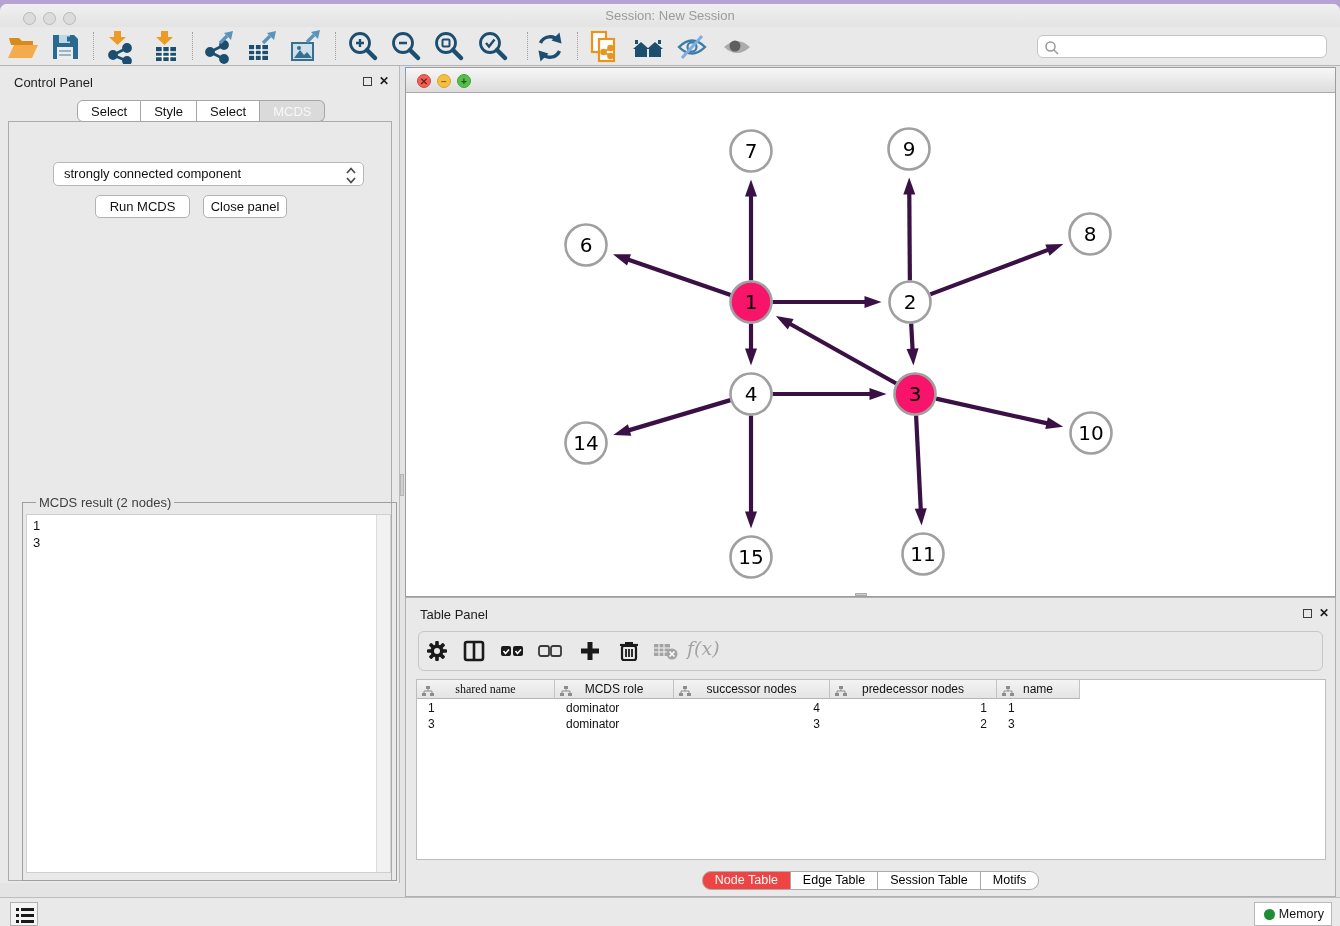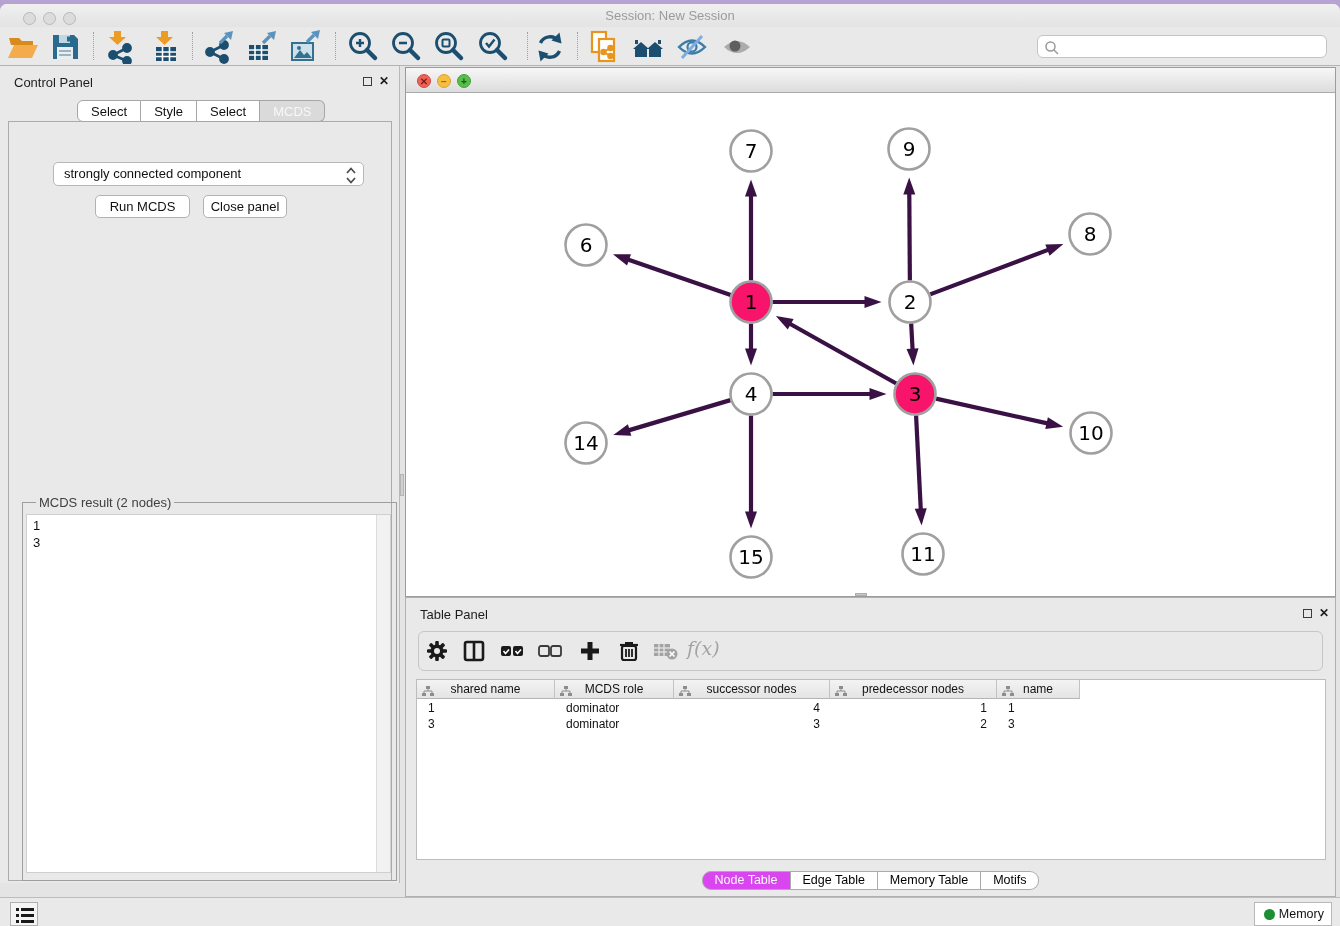--- a/index.html
+++ b/index.html
@@ -50,21 +50,21 @@
 .tb-table { position:absolute; left:10px; top:81px; width:910px; height:181px; background:#fff; border:1px solid #bdbdbd; }
 .thead { position:absolute; left:0; top:0; height:19px; width:100%; }
 .th { position:absolute; top:0; height:19px; background:linear-gradient(#f3f3f3,#e4e4e4); border-right:1px solid #c3c3c3; border-bottom:1px solid #b5b5b5; font-size:12px; color:#111; text-align:center; line-height:18px; }
 .th .sorticon { position:absolute; left:5px; top:4px; }
 .trow { position:absolute; left:0; width:100%; height:16px; }
 .td { position:absolute; font-size:12px; color:#111; height:16px; line-height:16px; }
 .tp-tabs { position:absolute; left:0; right:0; top:273px; display:flex; justify-content:center; }
 .tp-tab { height:19px; background:#fff; border:1px solid #ababab; border-left:none; font-size:12.5px; color:#000000; padding:0 12px; line-height:17px; }
 .tp-tab:first-child { border-left:1px solid #ababab; border-radius:9px 0 0 9px; }
 .tp-tab:last-child { border-radius:0 9px 9px 0; }
-.tp-tab.active { background:#d946ef; color:#fafafa; }
+.tp-tab.active { background:#ef4444; color:#fafafa; }
 
 .statusbar { position:absolute; left:0; top:893px; width:100%; height:33px; background:#e9e9e9; border-top:1px solid #bdbdbd; }
 .sb-listbtn { position:absolute; left:10px; top:4px; width:28px; height:24px; background:#f4f4f4; border:1px solid #b0b0b0; }
 .sb-mem { position:absolute; right:8px; top:4px; width:78px; height:24px; background:#fff; border:1px solid #b9b9b9; font-size:12.5px; color:#111; text-align:right; line-height:22px; padding-right:7px; }
 .sb-mem .dot { position:absolute; left:9px; top:6px; width:11px; height:11px; border-radius:50%; background:#1e8e34; }
 .splitter-grip { position:absolute; left:400px; top:408px; width:4px; height:22px; background:#d0d0d0; border:1px solid #b5b5b5; }
 .bottom-grip { position:absolute; left:855px; top:527px; width:12px; height:3px; background:#c9c9c9; border:1px solid #adadad; }
 </style>
 </head>
 <body>
@@ -402,21 +402,21 @@
                 <line x1="11" y1="4" x2="11" y2="16"></line>
               </g>
               <circle cx="19" cy="14" r="5.5" fill="#a3a3a3"></circle>
               <path d="M16.5 11.5l5 5m0-5l-5 5" stroke="#fff" stroke-width="1.6"></path>
             </svg>
         </span>
         <span class="tp-icon" style="left:268px; top:5px; font-family:'DejaVu Serif', serif; font-style:italic; font-size:19px; color:#a3a3a3;">f(x)</span>
       </div>
       <div class="tb-table">
         <div class="thead">
-            <div class="th" style="left: 0px; width: 138px;"><span class="sorticon"><svg width="12" height="11">
+            <div class="th" style="left: 0px; width: 138px; font-family: Liberation Serif, serif;"><span class="sorticon"><svg width="12" height="11">
                   <g fill="#8d8d8d">
                     <rect x="4" y="0" width="4" height="3"></rect>
                     <rect x="0" y="7" width="4" height="3"></rect>
                     <rect x="8" y="7" width="4" height="3"></rect>
                   </g>
                   <g stroke="#8d8d8d" stroke-width="1">
                     <path d="M6 3v2M2 7V5h8v2" fill="none"></path>
                   </g>
                 </svg></span><span>shared name</span></div>
             <div class="th" style="left: 138px; width: 119px;"><span class="sorticon"><svg width="12" height="11">
@@ -473,21 +473,21 @@
               <div class="td" style="left: 138px; width: 119px; text-align: left; padding: 0px 0px 0px 11px;">dominator</div>
               <div class="td" style="left: 257px; width: 156px; text-align: right; padding: 0px 10px 0px 0px;">3</div>
               <div class="td" style="left: 413px; width: 167px; text-align: right; padding: 0px 10px 0px 0px;">2</div>
               <div class="td" style="left: 580px; width: 83px; text-align: left; padding: 0px 0px 0px 11px;">3</div>
             </div>
           </div>
       </div>
       <div class="tp-tabs">
           <div class="tp-tab active">Node Table</div>
           <div class="tp-tab">Edge Table</div>
-          <div class="tp-tab">Memory Table</div>
+          <div class="tp-tab">Session Table</div>
           <div class="tp-tab">Motifs</div>
         </div>
     </div>
   </div>
 
   <div class="statusbar">
     <span class="sb-listbtn">
       <svg width="26" height="22" style="margin:2px 0 0 4px">
           <g fill="#1a1a1a">
             <rect x="1" y="3" width="3" height="3"></rect>

